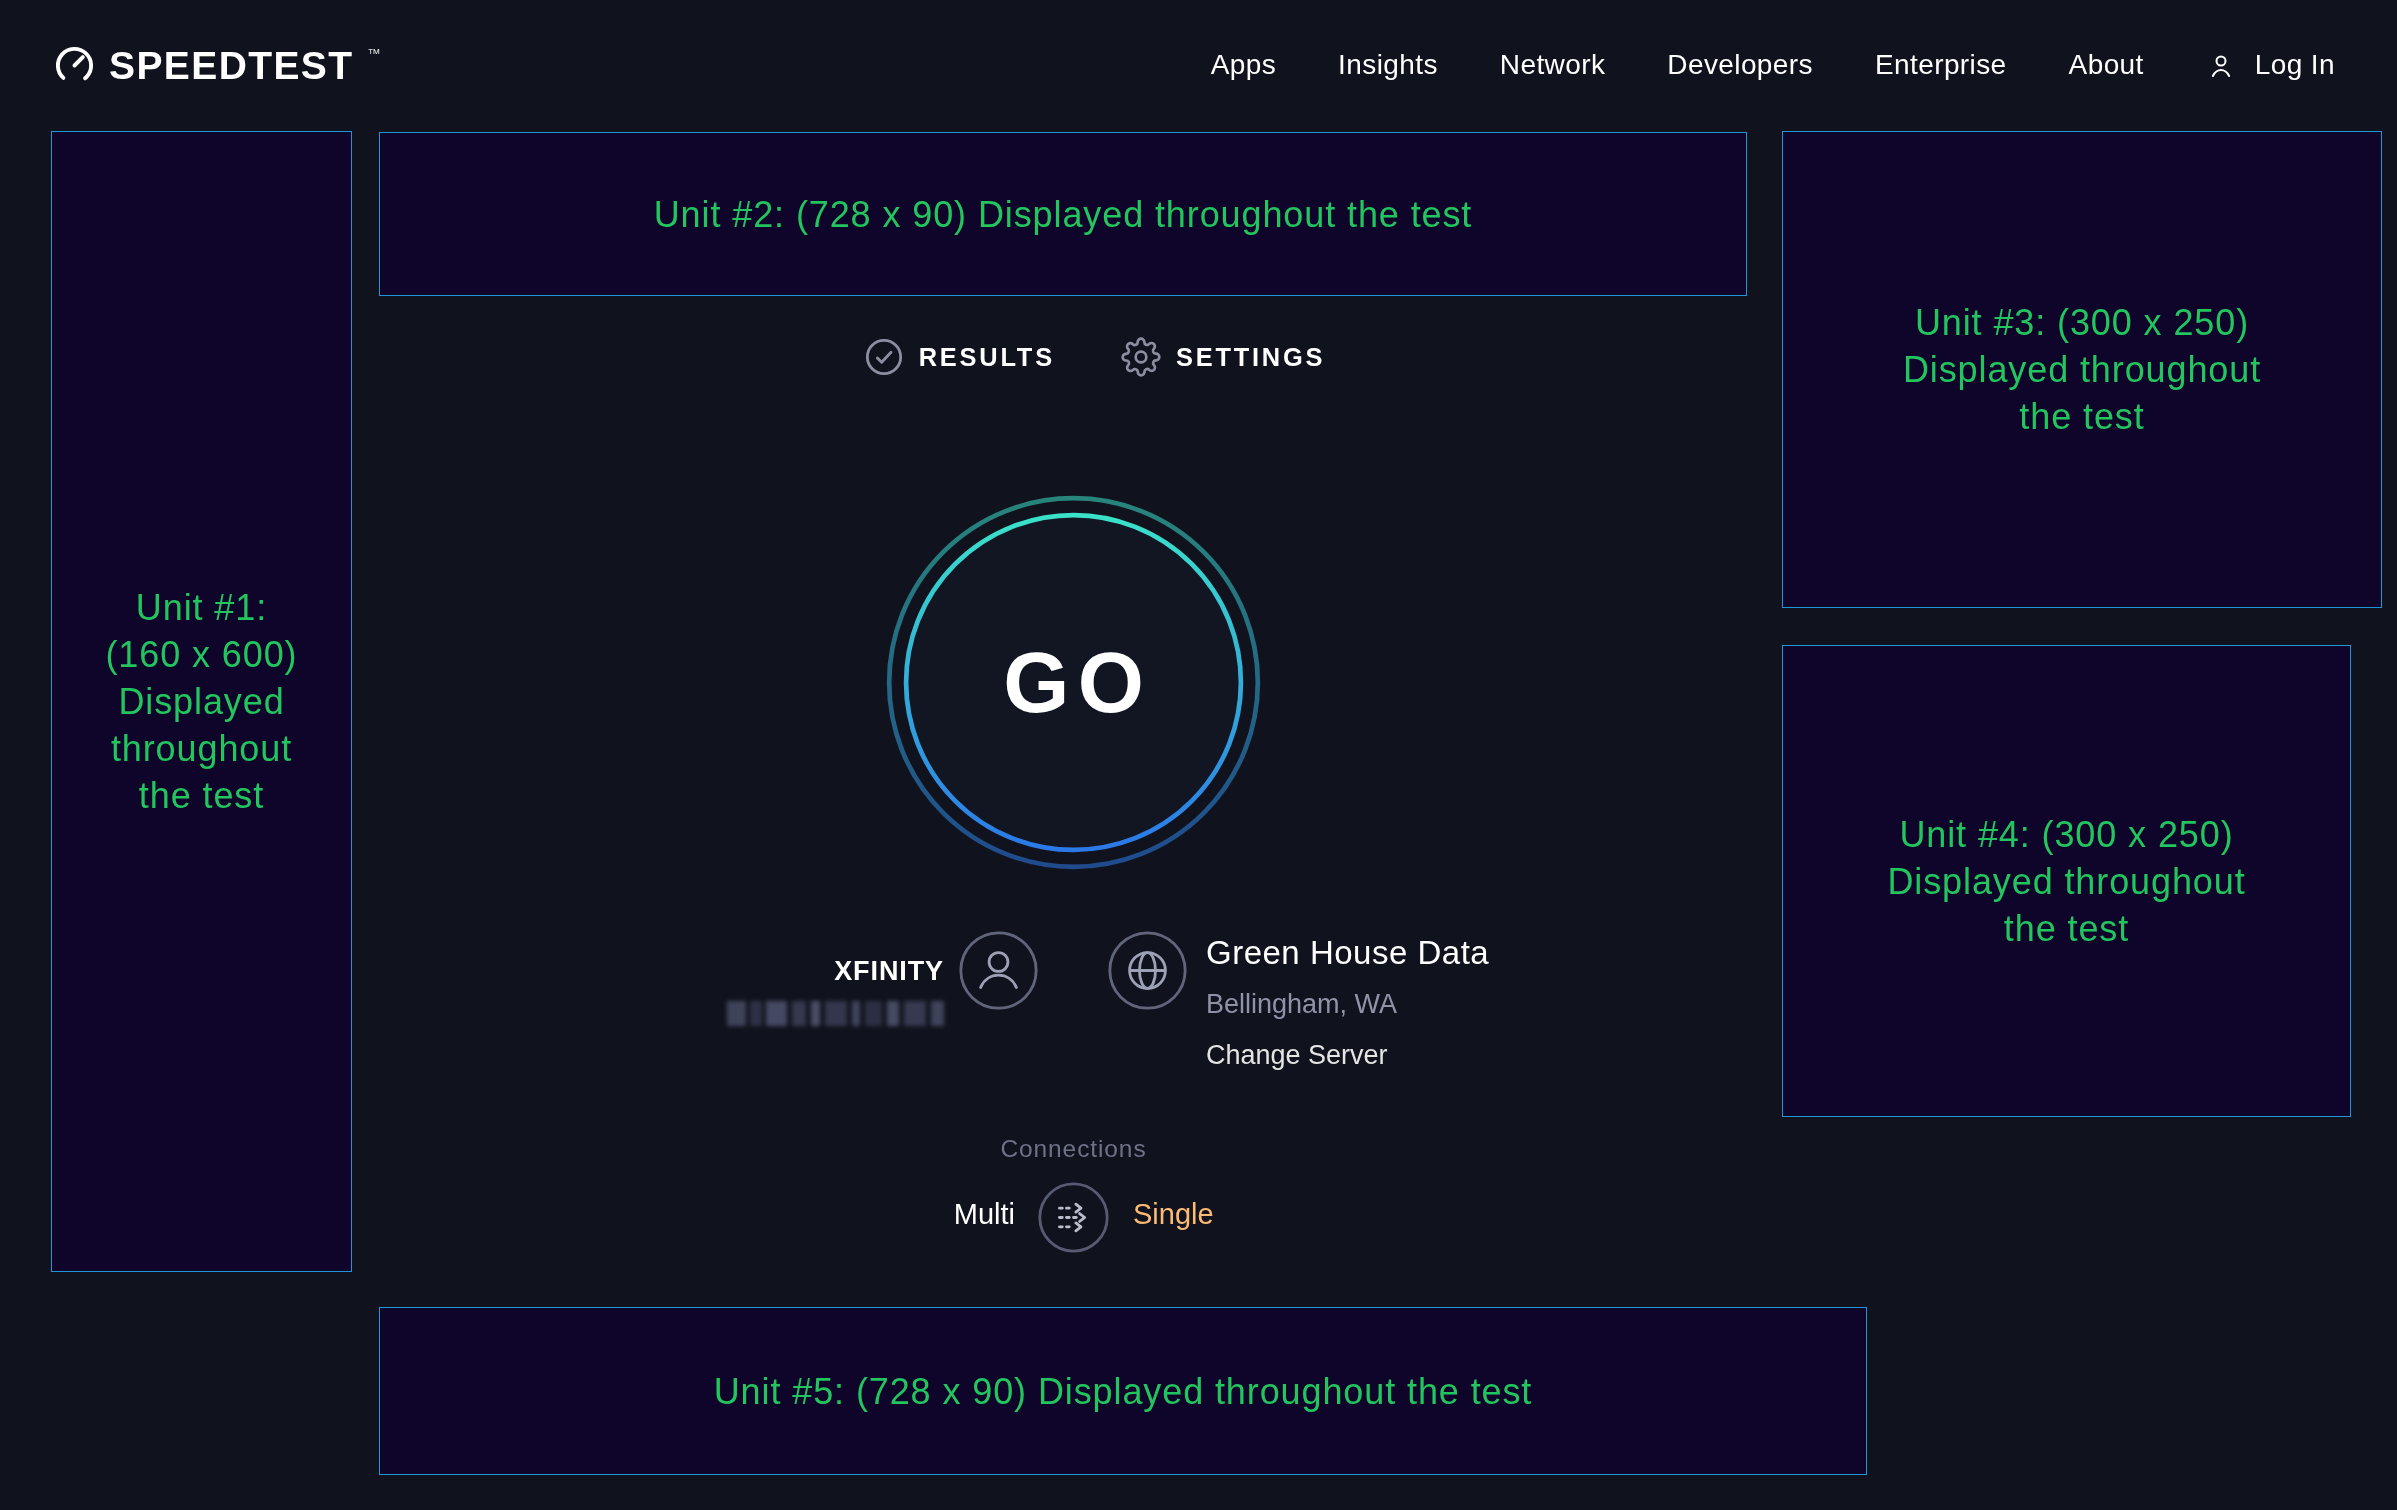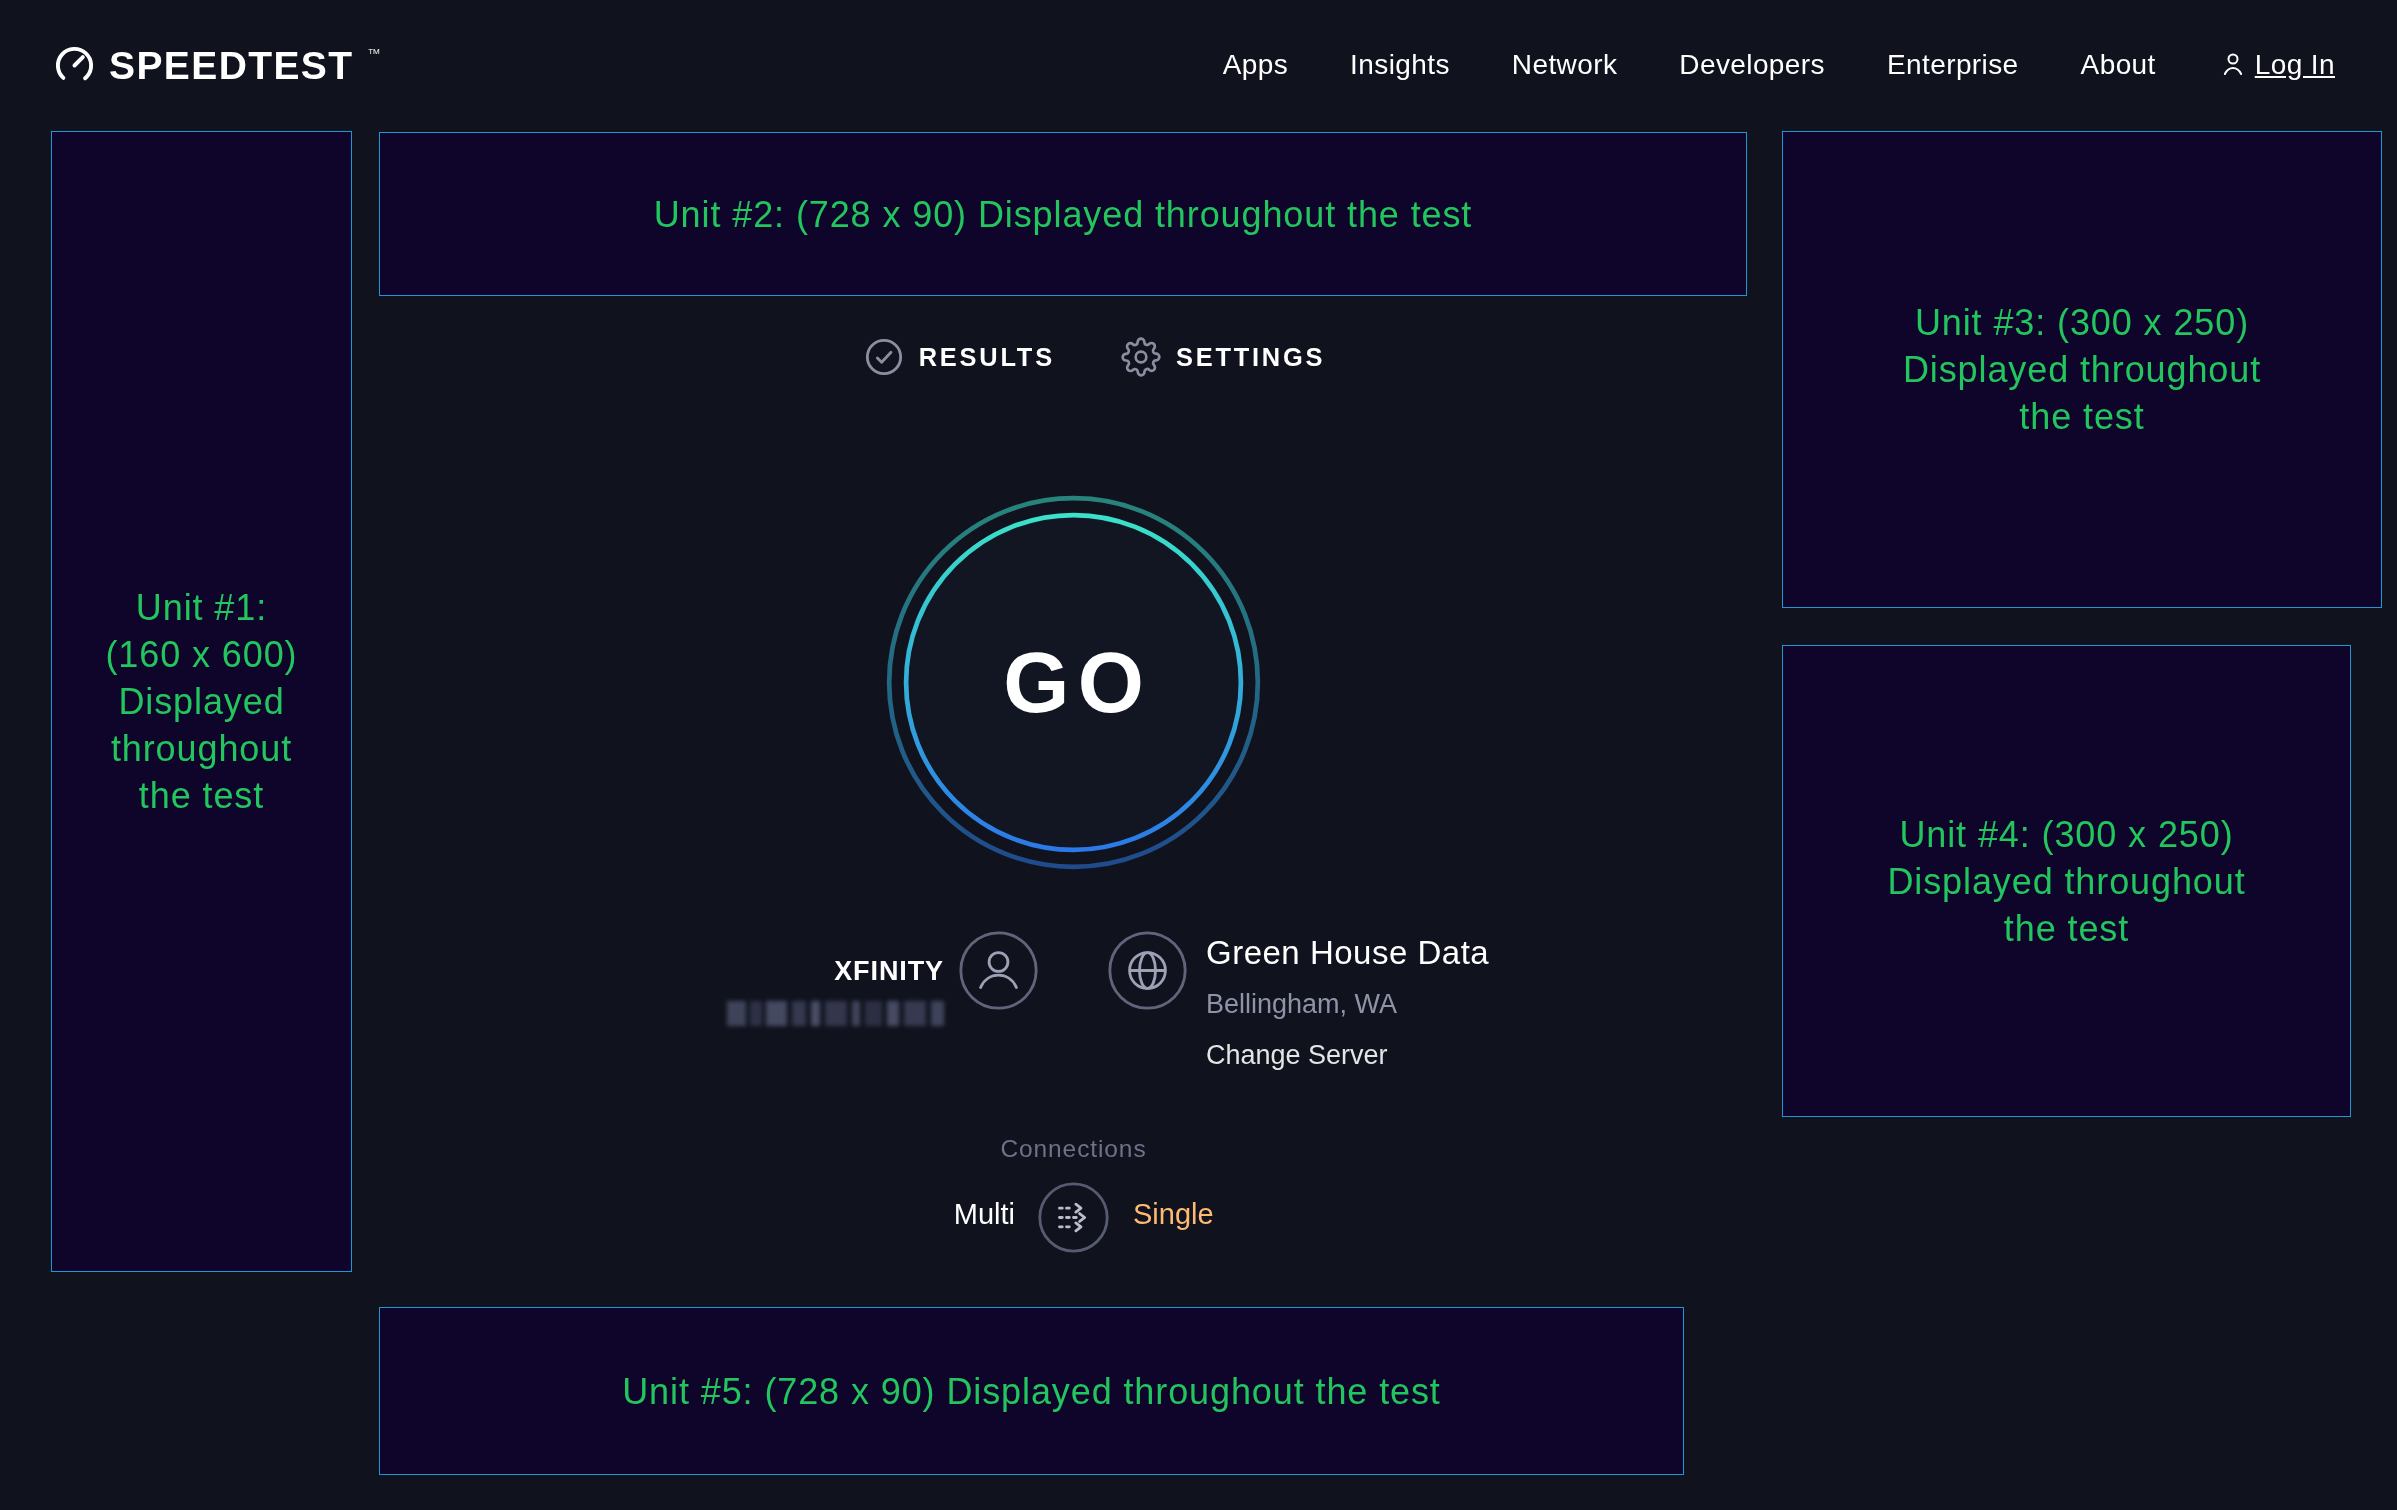--- a/index.html
+++ b/index.html
@@ -11,32 +11,32 @@
   
   .header{position:absolute;top:0;left:0;right:0;height:130px;
           display:flex;align-items:center;justify-content:space-between;
           padding:0 62px 0 53px;box-sizing:border-box;}
   .logo{display:flex;align-items:flex-start;gap:13px;cursor:pointer;}
   .logo svg{width:43px;height:43px;}
   .logo-text{font-size:39px;font-weight:700;letter-spacing:1.4px;line-height:43px;}
   .tm{font-size:13px;opacity:.85;margin-left:0.9px;line-height:19px;}
   .nav{display:flex;align-items:center;gap:62px;}
   .nav-item{font-size:28px;letter-spacing:0.4px;cursor:pointer;white-space:nowrap;}
-  .login{display:flex;align-items:flex-start;gap:7px;cursor:pointer;text-decoration:underline;}
+  .login{display:flex;align-items:flex-end;gap:19px;cursor:pointer;}
   .login svg{width:30px;height:30px;}
 
   
   .ad{position:absolute;background:#0f0429;border:1.9px solid #1f97d4;
       box-sizing:border-box;display:flex;align-items:center;justify-content:center;
       text-align:center;color:#22c55e;font-size:36px;letter-spacing:0.9px;line-height:47px;}
   #ad1{left:51px;  top:131px; width:301px; height:1141px;}
   #ad2{left:379px; top:132px; width:1368px;height:164px;}
   #ad3{left:1782px;top:131px; width:600px; height:477px;}
   #ad4{left:1782px;top:645px; width:569px; height:472px;}
-  #ad5{left:379px; top:1307px;width:1305px;height:168px;}
+  #ad5{left:379px; top:1307px;width:1488px;height:168px;}
 
   
   .tabs{position:absolute;top:337px;left:0;width:2147px;
         display:flex;justify-content:center;gap:66px;padding-left:21px;}
   .tab{display:flex;align-items:center;gap:15px;color:#fff;
        font-size:25.4px;font-weight:700;letter-spacing:2.8px;cursor:pointer;}
   .tab svg{width:40px;height:40px;}
 
   
   .go-wrap{position:absolute;left:876px;top:485px;width:395px;height:395px;cursor:pointer;}

